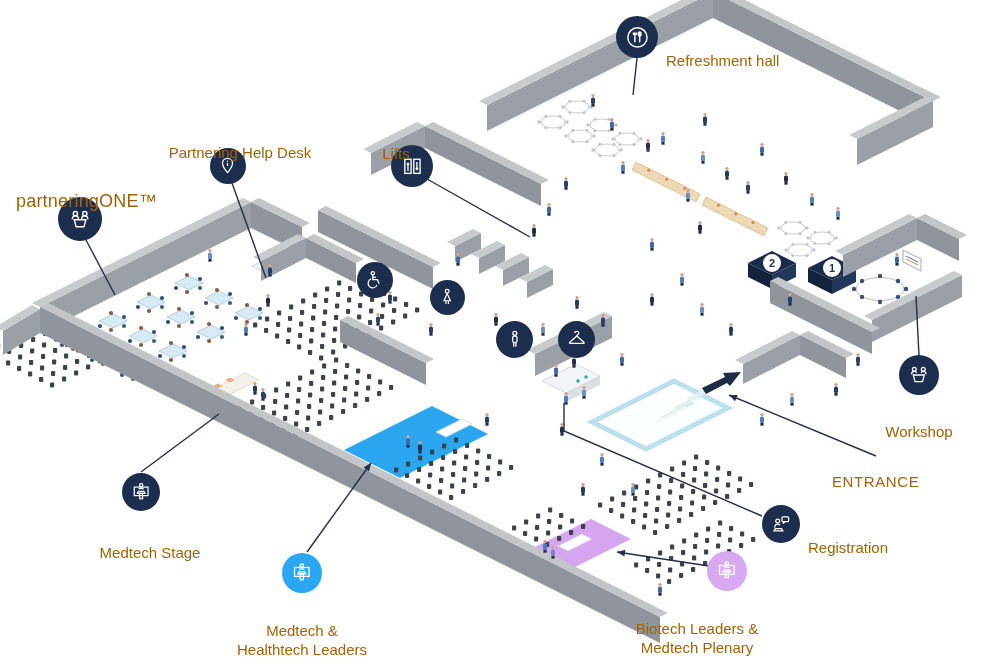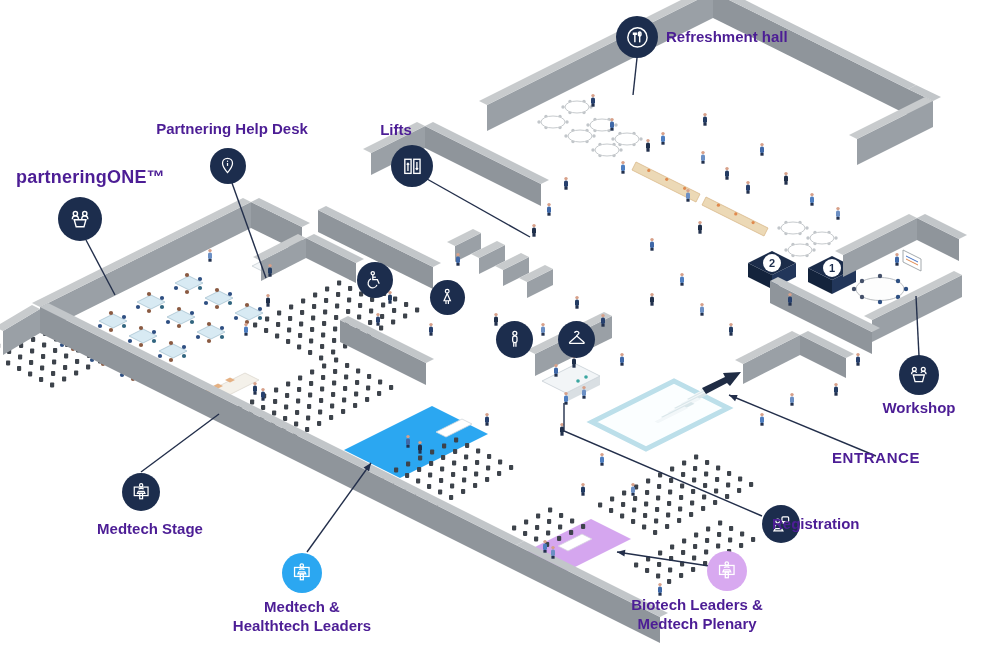--- a/index.html
+++ b/index.html
@@ -1,19 +1,19 @@
 <!DOCTYPE html>
 <html><head>
 <meta charset="utf-8">
 <style>
   html,body{margin:0;padding:0;background:#ffffff;}
   #stage{position:relative;width:986px;height:667px;overflow:hidden;background:#fff;
          font-family:"Liberation Sans",sans-serif;}
   #map{position:absolute;left:0;top:0;}
-  .lbl{position:absolute;font-weight:700;color:#4c1d95;font-size:15px;line-height:19px;z-index:5;}
+  .lbl{position:absolute;font-weight:400;color:#a16207;font-size:15px;line-height:19px;z-index:5;margin-top:24px;}
   .lbl.center{text-align:center;}
   .logo{font-size:18px;letter-spacing:.2px;}
   .caps{letter-spacing:.6px;}
   .icirc{position:absolute;border-radius:50%;background:#1C2D4D;display:flex;
          align-items:center;justify-content:center;z-index:4;}
   .icirc svg{width:64%;height:64%;}
   .pod-badge{position:absolute;width:18px;height:18px;border-radius:50%;background:#fff;
              color:#1C2D4D;font-size:11px;font-weight:700;display:flex;align-items:center;
              justify-content:center;z-index:4;}
 </style>
@@ -784,21 +784,21 @@
   <div class="icirc" style="left:616px;top:16px;width:42px;height:42px">
     <svg viewBox="0 0 24 24" fill="none" stroke="#fff" stroke-width="1.3">
       <circle cx="12" cy="12" r="8.6"></circle>
       <path d="M9.7 7.6 V16.4 M8.5 7.6 v2.2 M10.9 7.6 v2.2"></path>
       <path d="M14 7.6 V16.4"></path>
         <ellipse cx="14" cy="8.9" rx="1.2" ry="1.8"></ellipse>
     </svg>
   </div>
   <div class="lbl" style="left:666px;top:27px">Refreshment hall</div>
 
-  <div class="lbl center" style="left:132px;top:119px;width:200px">Partnering Help Desk</div>
+  <div class="lbl center" style="left:140px;top:119px;width:200px">Partnering Help Desk</div>
   <div class="icirc" style="left:210px;top:148px;width:36px;height:36px">
     <svg viewBox="0 0 24 24" fill="none" stroke="#fff" stroke-width="1.3">
       <path d="M12 4.6c-3 0-5.2 2.2-5.2 5 0 3.6 5.2 9.8 5.2 9.8s5.2-6.2 5.2-9.8c0-2.8-2.2-5-5.2-5z"></path>
       <circle cx="12" cy="7.6" r="0.7" fill="#fff" stroke="none"></circle>
       <path d="M12 9.4 v3"></path>
     </svg>
   </div>
 
   <div class="lbl center" style="left:365px;top:120px;width:62px">Lifts</div>
   <div class="icirc" style="left:391px;top:145px;width:42px;height:42px">
@@ -865,21 +865,21 @@
 
   <div class="icirc" style="left:762px;top:505px;width:38px;height:38px">
     <svg viewBox="0 0 24 24" fill="none" stroke="#fff" stroke-width="1.2">
       <circle cx="8.6" cy="9" r="1.9"></circle>
       <path d="M5.6 15.6c0-2.4 1.4-3.6 3-3.6 1 0 1.8.4 2.3 1.2"></path>
       <path d="M6.2 16.4 h6.2 l1.3 2.2 H4.9 z"></path>
       <rect x="12.8" y="4.8" width="6.6" height="4.8" rx="1"></rect>
       <path d="M14.6 9.6 l-.8 1.8 2-1.8"></path>
     </svg>
   </div>
-  <div class="lbl" style="left:772px;top:514px">Registration</div>
+  <div class="lbl" style="left:808px;top:514px">Registration</div>
 
   <div class="icirc" style="left:707px;top:551px;width:40px;height:40px;background:#D8A9F0">
     <svg viewBox="0 0 24 24" fill="none" stroke="#fff" stroke-width="1.2">
       <rect x="5.2" y="7" width="13.6" height="8.4"></rect>
       <circle cx="12" cy="5.2" r="1.6"></circle>
       <path d="M9.6 9.2c.5-1.2 4.3-1.2 4.8 0"></path>
       <path d="M9.2 11.2 h5.6 l.9 1.9 H8.3 z"></path>
       <rect x="10.6" y="13.1" width="2.8" height="5.4"></rect>
     </svg>
   </div>

